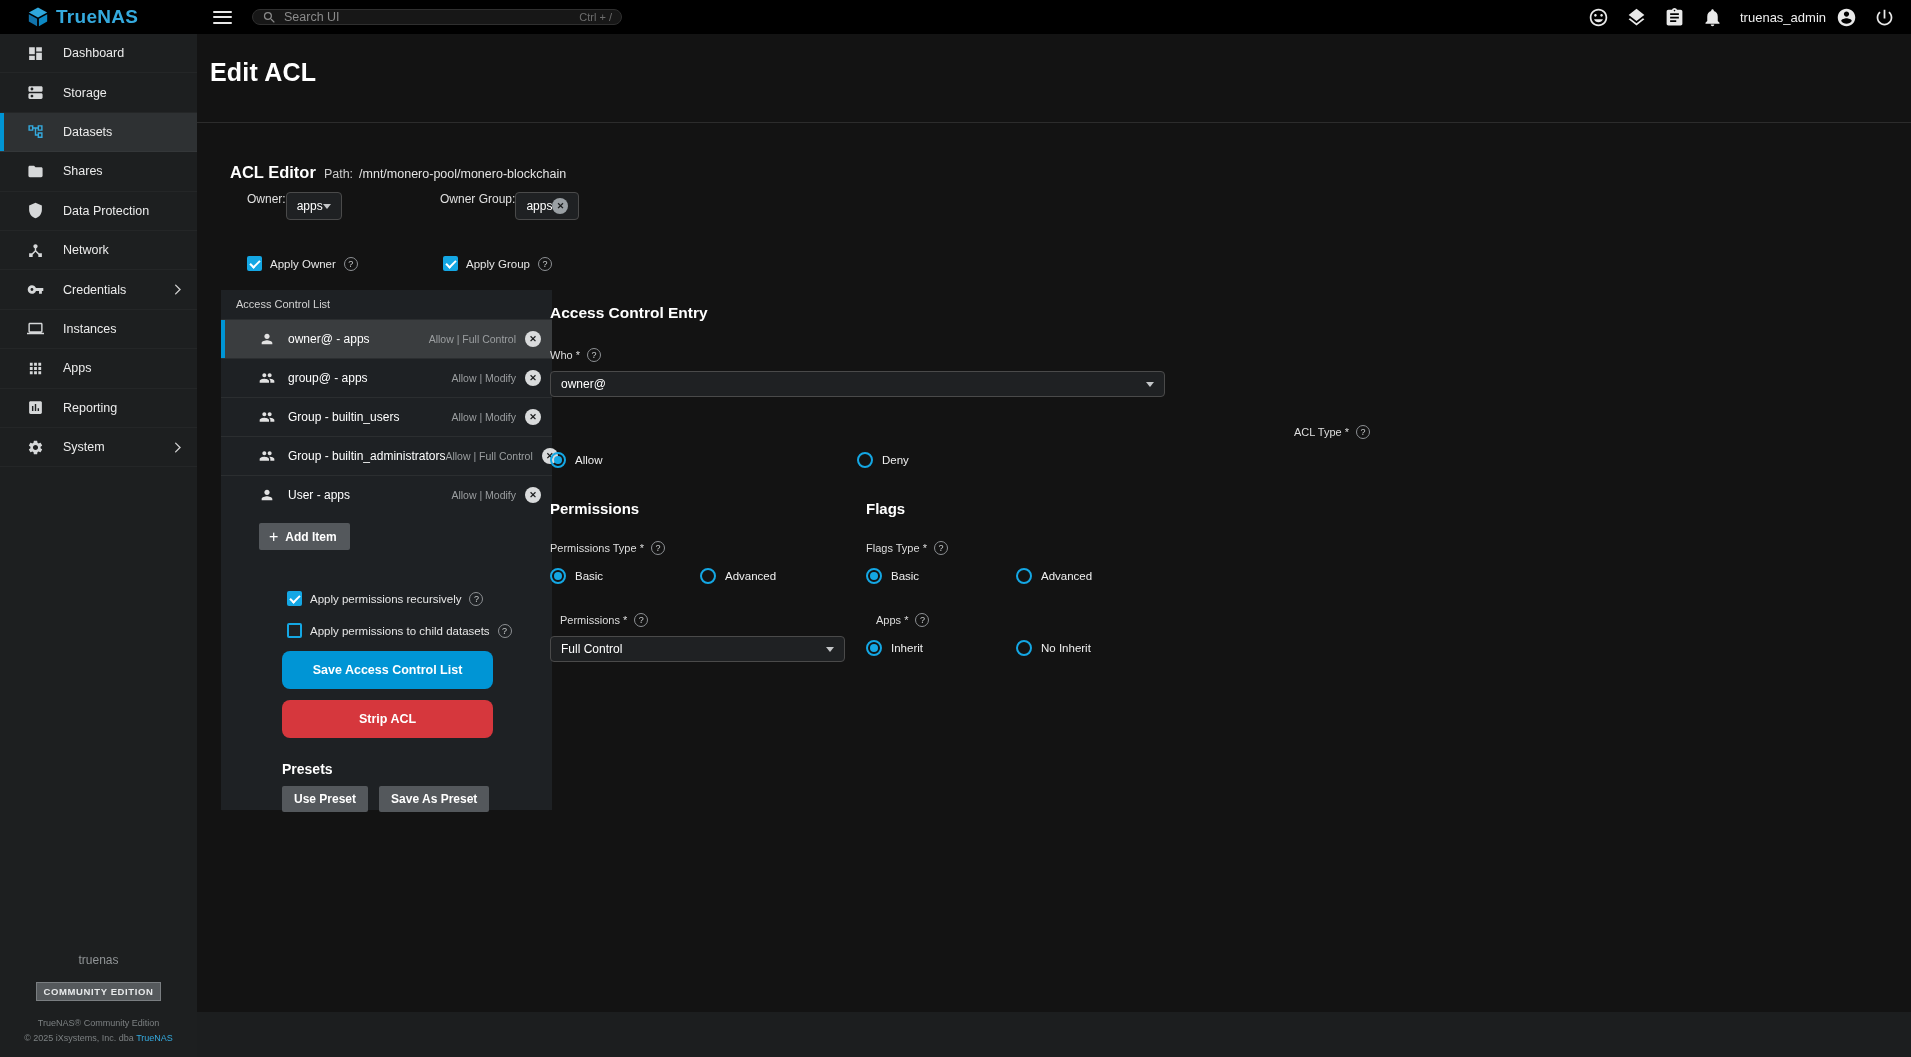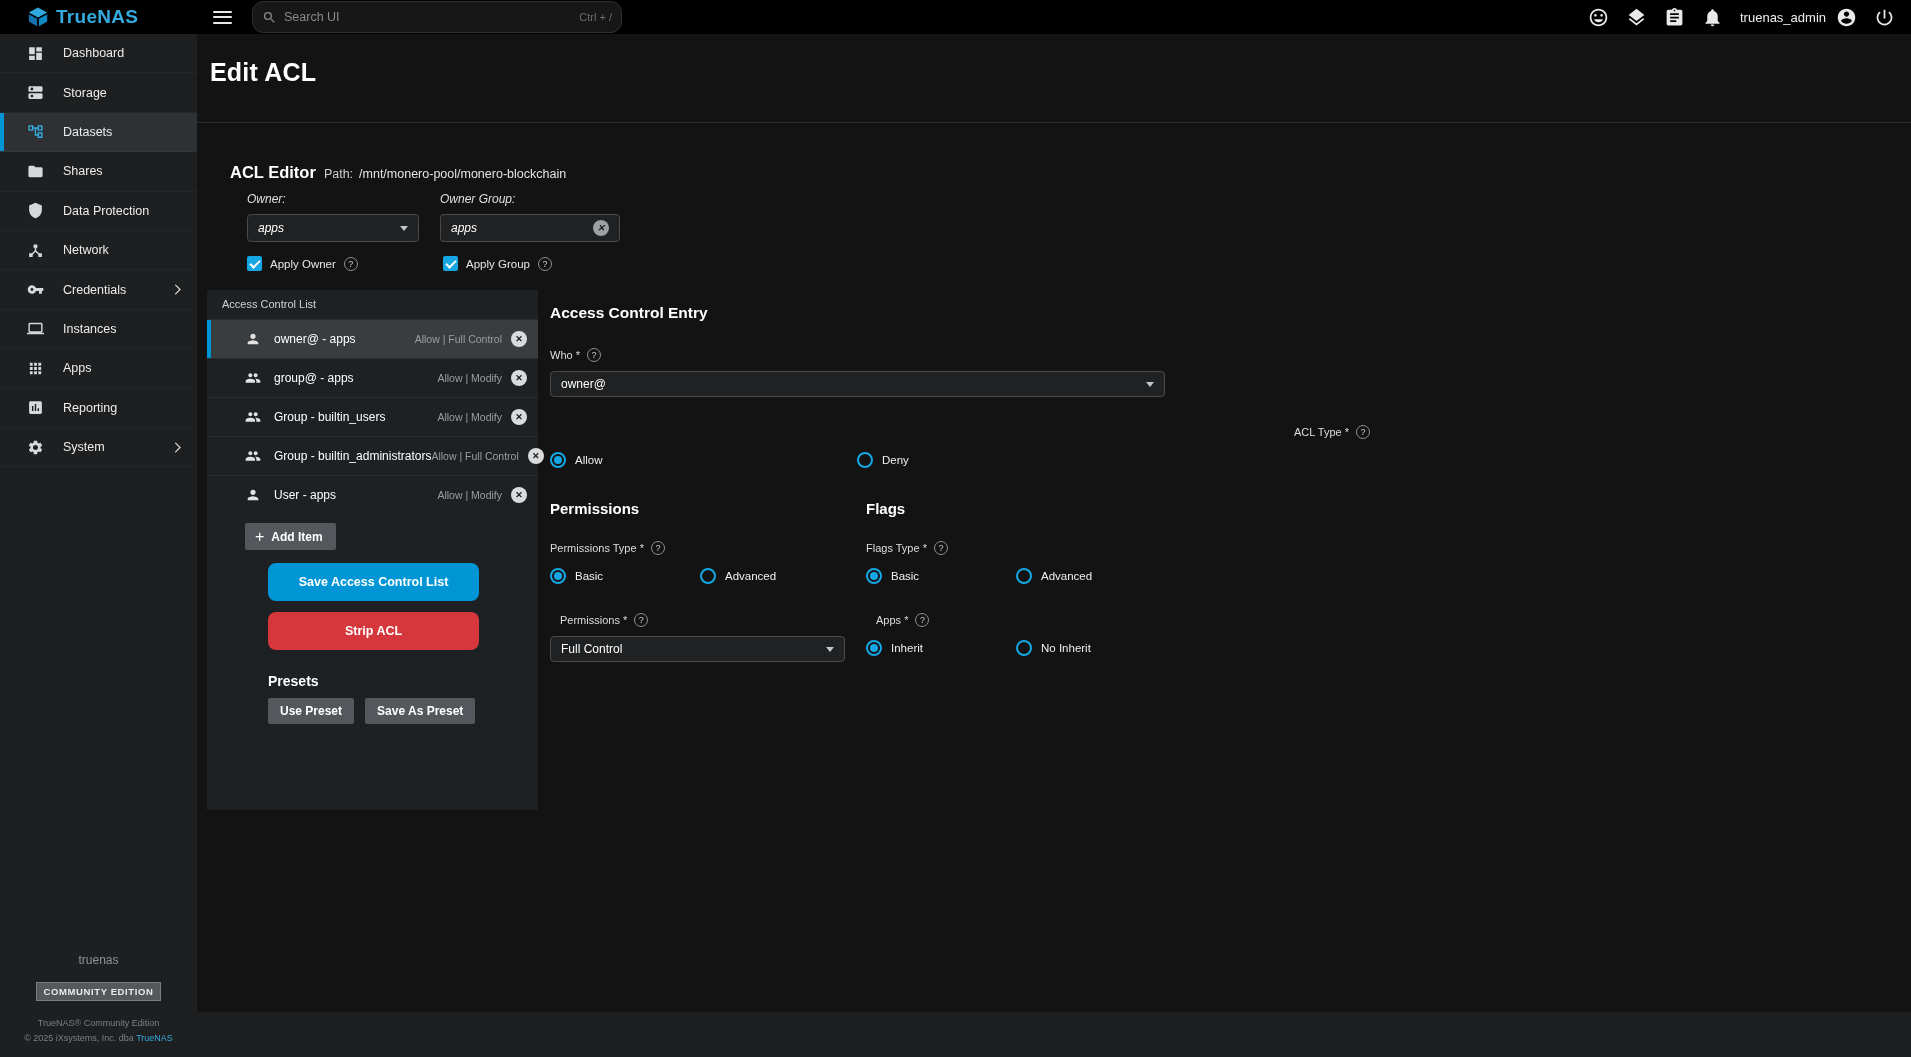--- a/index.html
+++ b/index.html
@@ -13,21 +13,21 @@
   }
   svg { display:block; }
 
   
   .topbar { position:absolute; top:0; left:0; width:100%; height:34px; background:#000; display:flex; align-items:center; z-index:10; }
   .brand { flex:0 0 197px; display:flex; align-items:center; gap:7px; padding-left:27px; cursor:pointer; }
   .logo-icon { width:22px; height:22px; }
   .brand-text { color:#35aade; font-size:19px; font-weight:700; letter-spacing:.3px; }
   .hamburger { margin-left:16px; width:19px; background:none; border:none; display:flex; flex-direction:column; gap:3.5px; cursor:pointer; padding:2px 0; }
   .hamburger span { height:2px; background:#e8e8e8; border-radius:1px; }
-  .searchbox { margin-left:20px; width:370px; height:32px; background:#171717; border:1px solid #2f2f2f; border-radius:11px; display:flex; align-items:center; padding:0 9px; gap:7px; }
+  .searchbox { margin-left:20px; width:370px; height:16px; background:#171717; border:1px solid #2f2f2f; border-radius:11px; display:flex; align-items:center; padding:0 9px; gap:7px; }
   .search-icon { width:15px; height:15px; color:#8a8a8a; }
   .search-input { flex:1; background:transparent; border:none; outline:none; color:#cfcfcf; font-size:12.5px; font-family:inherit; }
   .search-input::placeholder { color:#8a8a8a; }
   .search-shortcut { color:#6d6d6d; font-size:11px; white-space:nowrap; }
   .topbar-right { margin-left:auto; display:flex; align-items:center; gap:17px; padding-right:16px; }
   .tb-icon { width:21px; height:21px; color:#e9e9e9; cursor:pointer; }
   .user-menu { display:flex; align-items:center; gap:10px; cursor:pointer; }
   .username { font-size:13px; color:#efefef; }
 
   
@@ -48,42 +48,42 @@
   .main { position:absolute; left:197px; top:34px; right:0; bottom:0; background:#131313; }
   .page-title { position:absolute; top:24px; left:13px; font-size:25px; font-weight:700; letter-spacing:.2px; }
   .title-divider { position:absolute; top:88px; left:0; right:0; border-top:1px solid #2c2c2c; }
 
   .editor-head { position:absolute; top:129px; left:33px; display:flex; align-items:baseline; gap:8px; }
   .editor-title { font-size:16.5px; font-weight:700; }
   .path-wrap { font-size:12.5px; color:#e3e3e3; display:flex; gap:6px; }
   .path-label { color:#cfcfcf; }
 
   .owner-row { position:absolute; top:158px; left:50px; display:flex; }
-  .field-col { display:flex; flex-direction:column;font-style:italic; }
+  .field-col { display:flex; flex-direction:row; }
   .field-col.owner { width:172px; margin-right:21px; }
   .field-col.group { width:180px; }
   .small-label { font-size:12px; color:#e0e0e0; margin-bottom:8px; }
   .select { height:28px; background:#1f2123; border:1px solid #4a4a4a; border-radius:4px; display:flex; align-items:center; justify-content:space-between; padding:0 10px; font-size:12px; color:#fff; cursor:pointer; }
   .caret { width:0; height:0; border-left:4.5px solid transparent; border-right:4.5px solid transparent; border-top:5px solid #c4c6c8; }
 
   .apply-row { position:absolute; top:222px; left:50px; display:flex; }
   .apply-item { display:flex; align-items:center; gap:8px; }
   .apply-item.first { width:196px; }
   .check-label { font-size:11.5px; color:#e6e6e6; }
 
   .checkbox { width:15px; height:15px; border-radius:2px; position:relative; flex:0 0 15px; cursor:pointer; }
   .checkbox.checked { background:#14a7e4; }
   .checkbox.checked::after { content:''; position:absolute; left:5px; top:2px; width:4px; height:8px; border:solid #fff; border-width:0 2px 2px 0; transform:rotate(45deg); }
   .checkbox.unchecked { border:2px solid #14a7e4; background:transparent; }
 
   .help { width:14px; height:14px; border:1px solid #8d9093; border-radius:50%; display:inline-flex; align-items:center; justify-content:center; flex:0 0 14px; cursor:pointer; }
   .help::before { content:'?'; font-size:9px; color:#c9cccd; }
 
   
-  .panel { position:absolute; top:256px; left:10px; width:331px; height:520px; background:#1e2124; }
+  .panel { position:absolute; top:256px; left:24px; width:331px; height:520px; background:#1e2124; }
   .panel-header { padding:8px 0 9px 15px; font-size:11px; color:#d2d2d2; }
   .acl-entry { height:39px; display:flex; align-items:center; border-top:1px solid #2b2e30; padding-right:11px; position:relative; cursor:pointer; }
   .acl-entry:last-of-type { border-bottom:1px solid #2b2e30; }
   .acl-entry.selected { background:#3a3d3f; }
   .acl-entry.selected::before { content:''; position:absolute; left:0; top:0; bottom:0; width:4px; background:#0095d5; }
   .entry-icon { margin-left:38px; width:16px; height:16px; color:#e2e2e2; flex:0 0 16px; }
   .entry-name { margin-left:13px; font-size:12px; color:#fff; white-space:nowrap; }
   .entry-perms { margin-left:auto; font-size:10.5px; color:#9b9ea0; margin-right:9px; white-space:nowrap; }
   .cancel-icon { width:16px; height:16px; border-radius:50%; background:#d9dbdc; display:inline-flex; align-items:center; justify-content:center; cursor:pointer; flex:0 0 16px; }
   .cancel-icon::before { content:'✕'; font-size:9px; font-weight:700; color:#17191a; }
@@ -343,20 +343,32 @@
       <span class="entry-name">User - apps</span>
       <span class="entry-perms">Allow | Modify</span>
       <span class="cancel-icon"></span>
     </div>
 
     <button class="add-item-btn">
       <span class="plus-icon"></span>
       <span>Add Item</span>
     </button>
 
+    <div class="panel-checks">
+      <label class="panel-check">
+        <span class="checkbox checked"></span>
+        <span class="check-label">Apply permissions recursively</span>
+        <span class="help"></span>
+      </label>
+      <label class="panel-check">
+        <span class="checkbox unchecked"></span>
+        <span class="check-label">Apply permissions to child datasets</span>
+        <span class="help"></span>
+      </label>
+    </div>
 
     <button class="big-btn save">Save Access Control List</button>
     <button class="big-btn strip">Strip ACL</button>
 
     <div class="presets-title">Presets</div>
     <div class="preset-row">
       <button class="preset-btn">Use Preset</button>
       <button class="preset-btn">Save As Preset</button>
     </div>
   </section>

